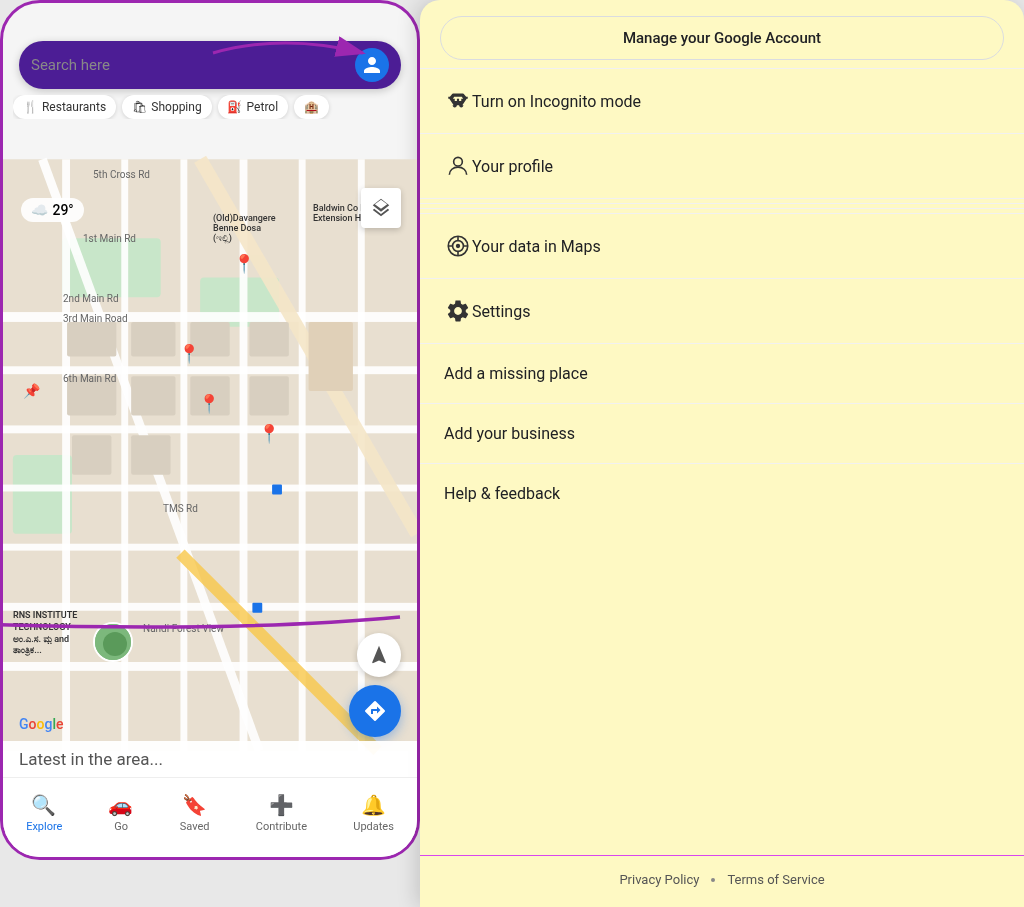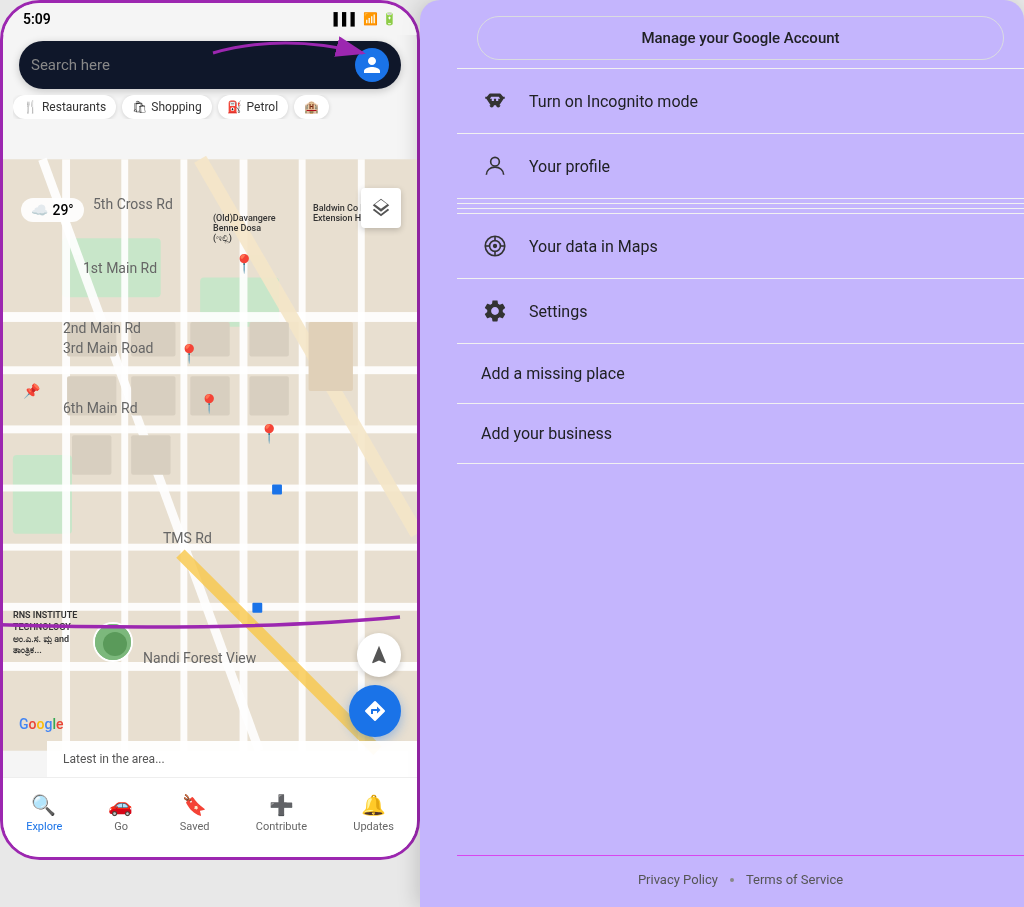--- a/index.html
+++ b/index.html
@@ -57,21 +57,21 @@
       font-size: 12px;
     }
 
     
     .search-bar {
       position: absolute;
       top: 38px;
       left: 16px;
       right: 16px;
       height: 48px;
-      background: #0f172a;
+      background: #4c1d95;
       border-radius: 24px;
       display: flex;
       align-items: center;
       padding: 0 12px;
       box-shadow: 0 2px 8px rgba(0,0,0,0.2);
       z-index: 10;
     }
 
     .search-text {
       flex: 1;
@@ -191,24 +191,23 @@
     
     .latest-bar {
       position: absolute;
       bottom: 80px;
       left: 0; right: 0;
       height: 36px;
       background: rgba(255,255,255,0.95);
       display: flex;
       align-items: center;
       padding: 0 16px;
-      font-size: 12px;
+      font-size: 17px;
       color: #555;
       z-index: 10;
-      margin-left: 44px;
     }
 
     
     .fab-btn {
       position: absolute;
       bottom: 120px;
       right: 16px;
       width: 52px;
       height: 52px;
       background: #1a73e8;
@@ -273,28 +272,27 @@
       position: absolute;
       bottom: 260px;
       right: 10px;
       z-index: 100;
       pointer-events: none;
     }
 
     
     .right-panel {
       flex: 1;
-      background: #c4b5fd;
+      background: #fef9c3;
       display: flex;
       flex-direction: column;
       position: relative;
       box-shadow: -4px 0 20px rgba(0,0,0,0.15);
       border-radius: 20px 20px 0 0;
       overflow: hidden;
-      padding-left: 37px;
     }
 
     .menu-scroll {
       flex: 1;
       overflow-y: auto;
       padding-bottom: 10px;
     }
 
     
     .manage-account-btn {
@@ -313,21 +311,20 @@
       height: 1px;
       background: #f1f1f1;
       margin: 4px 0;
     }
 
     
     .menu-item {
       display: flex;
       align-items: center;
       padding: 14px 24px;
-      gap: 20px;
       cursor: pointer;
     }
 
     .menu-icon {
       width: 28px;
       height: 28px;
       display: flex;
       align-items: center;
       justify-content: center;
       font-size: 20px;
@@ -379,25 +376,24 @@
       top: 130px;
       left: 0;
       width: 100%;
       height: calc(100% - 210px);
       z-index: 1;
     }
 
     
     .street-label {
       position: absolute;
-      font-size: 14px;
+      font-size: 10px;
       color: #666;
       white-space: nowrap;
       z-index: 5;
-      margin-top: 27px;
     }
 
     
     .place-name {
       position: absolute;
       font-size: 9px;
       color: #333;
       font-weight: 500;
       z-index: 5;
     }
@@ -484,28 +480,20 @@
       <rect x="130" y="280" width="40" height="40" fill="#d8cfc0" rx="2"></rect>
       <rect x="190" y="220" width="40" height="40" fill="#d8cfc0" rx="2"></rect>
       <rect x="250" y="165" width="40" height="35" fill="#d8cfc0" rx="2"></rect>
       <rect x="250" y="220" width="40" height="40" fill="#d8cfc0" rx="2"></rect>
       <rect x="310" y="165" width="45" height="70" fill="#e0d0b8" rx="2"></rect>
 
       <rect x="273" y="330" width="10" height="10" fill="#1a73e8" rx="1"></rect>
       <rect x="253" y="450" width="10" height="10" fill="#1a73e8" rx="1"></rect>
     </svg>
 
-    <div class="status-bar">
-      <span class="status-time">5:09</span>
-      <div class="status-icons">
-        <span>▌▌▌</span>
-        <span>📶</span>
-        <span>🔋</span>
-      </div>
-    </div>
 
     <svg class="arrow-search" width="180" height="60" viewBox="0 0 180 60">
       <defs>
         <marker id="arrowhead" markerWidth="10" markerHeight="7" refX="9" refY="3.5" orient="auto">
           <polygon points="0 0, 10 3.5, 0 7" fill="#9c27b0"></polygon>
         </marker>
       </defs>
       <path d="M 10 30 Q 80 10 160 30" stroke="#9c27b0" stroke-width="3" fill="none" marker-end="url(#arrowhead)"></path>
     </svg>
 
@@ -704,20 +692,23 @@
     </div>
 
     <div class="menu-divider"></div>
 
     <div class="menu-simple-item">
       <span>Add your business</span>
     </div>
 
     <div class="menu-divider"></div>
 
+    <div class="menu-simple-item">
+      <span>Help &amp; feedback</span>
+    </div>
 
   </div>
 
   <div class="menu-footer">
     <span class="footer-link">Privacy Policy</span>
     <div class="footer-dot"></div>
     <span class="footer-link">Terms of Service</span>
   </div>
 </div>
 

